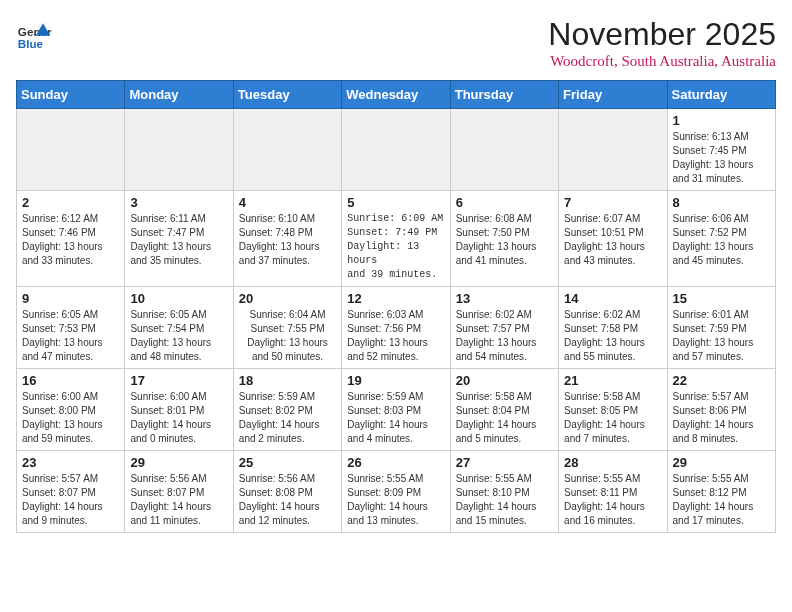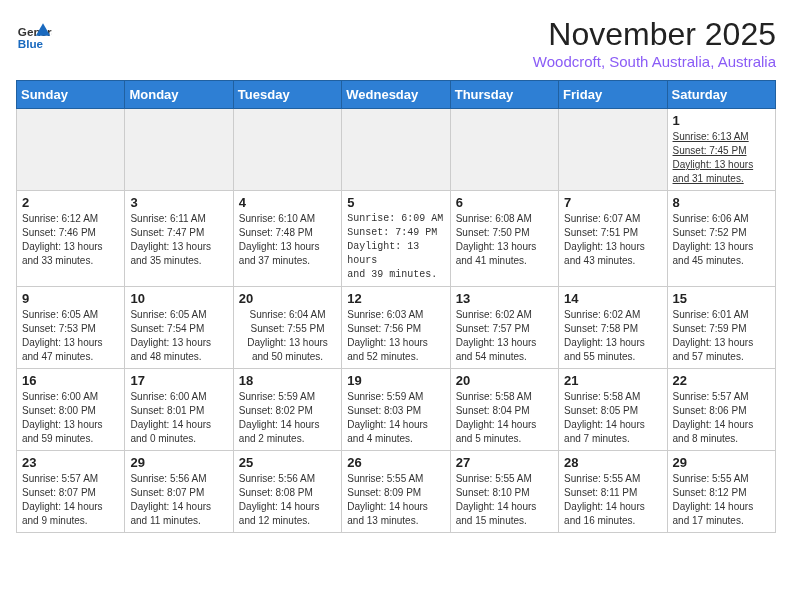--- a/index.html
+++ b/index.html
@@ -28,21 +28,22 @@
     .title-block {
       text-align: right;
     }
     .month-title {
       font-size: 32px;
       font-weight: normal;
       color: #222;
     }
     .location-title {
       font-size: 15px;
-      color: #8b5cf6;
+      color: #be185d;
+      font-family: Liberation Serif, serif;
     }
     .calendar {
       width: 100%;
       border-collapse: collapse;
       border: 1px solid #bbb;
     }
     .calendar th {
       background: #2e7fd4;
       color: #fff;
       font-size: 13px;
@@ -115,21 +116,21 @@
   <tbody id="calendar-body">
   <tr>
         <td class="empty"></td>
         <td class="empty"></td>
         <td class="empty"></td>
         <td class="empty"></td>
         <td class="empty"></td>
         <td class="empty"></td>
         <td>
           <span class="day-number">1</span>
-          <div class="day-info" style="white-space: pre-line; text-decoration: underline;">Sunrise: 6:13 AM
+          <div class="day-info" style="white-space: pre-line;">Sunrise: 6:13 AM
 Sunset: 7:45 PM
 Daylight: 13 hours
 and 31 minutes.</div>
         </td>
       </tr>
       <tr>
         <td>
           <span class="day-number">2</span>
           <div class="day-info" style="white-space: pre-line;">Sunrise: 6:12 AM
 Sunset: 7:46 PM
@@ -160,21 +161,21 @@
         <td>
           <span class="day-number">6</span>
           <div class="day-info" style="white-space: pre-line;">Sunrise: 6:08 AM
 Sunset: 7:50 PM
 Daylight: 13 hours
 and 41 minutes.</div>
         </td>
         <td>
           <span class="day-number">7</span>
           <div class="day-info" style="white-space: pre-line;">Sunrise: 6:07 AM
-Sunset: 7:51 PM
+Sunset: 10:51 PM
 Daylight: 13 hours
 and 43 minutes.</div>
         </td>
         <td>
           <span class="day-number">8</span>
           <div class="day-info" style="white-space: pre-line;">Sunrise: 6:06 AM
 Sunset: 7:52 PM
 Daylight: 13 hours
 and 45 minutes.</div>
         </td>

